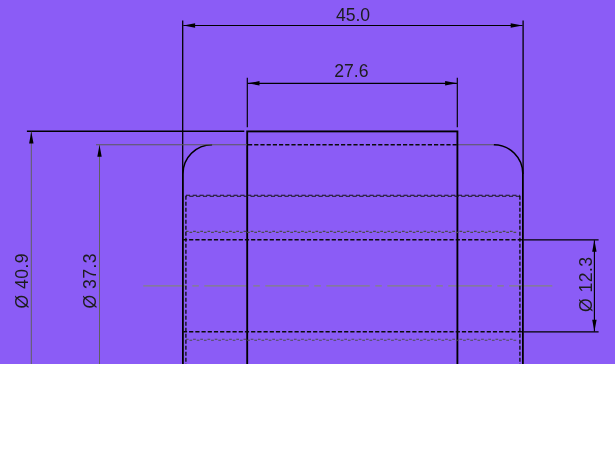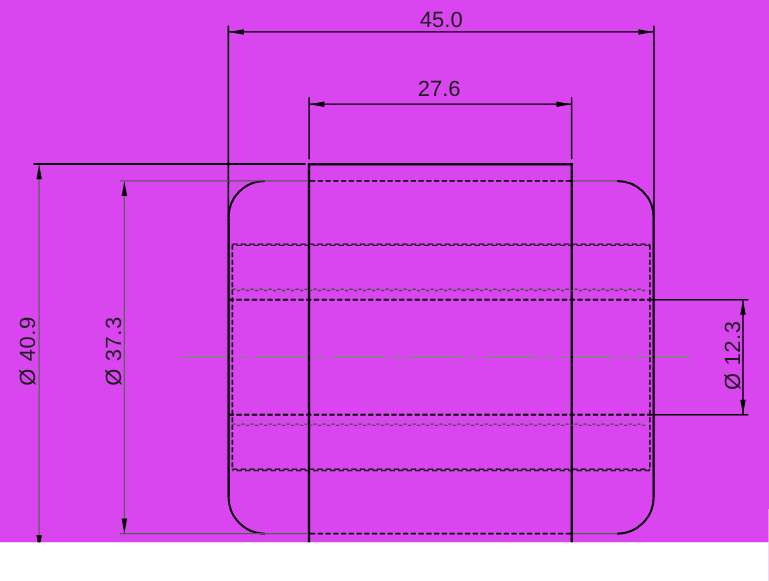--- a/index.html
+++ b/index.html
@@ -1,16 +1,16 @@
 <!DOCTYPE html>
 <html><head>
 <meta charset="utf-8">
 <style>
   html,body{margin:0;padding:0;background:#ffffff;}
-  .page{width:615px;height:434px;position:relative;background:#d946ef;overflow:hidden;}
+  .page{width:615px;height:364px;position:relative;background:#8b5cf6;overflow:hidden;}
   svg{position:absolute;left:0;top:0;}
   text{font-family:"Liberation Sans",sans-serif;fill:#1c1c1c;}
 </style>
 </head>
 <body>
 <div class="page">
 <svg width="615" height="465" viewBox="0 0 615 465">
 
   <line x1="143.3" y1="285.8" x2="552.3" y2="285.8" stroke="#828282" stroke-width="1.2" stroke-dasharray="43.5 5.5 6.5 5.5"></line>
 

